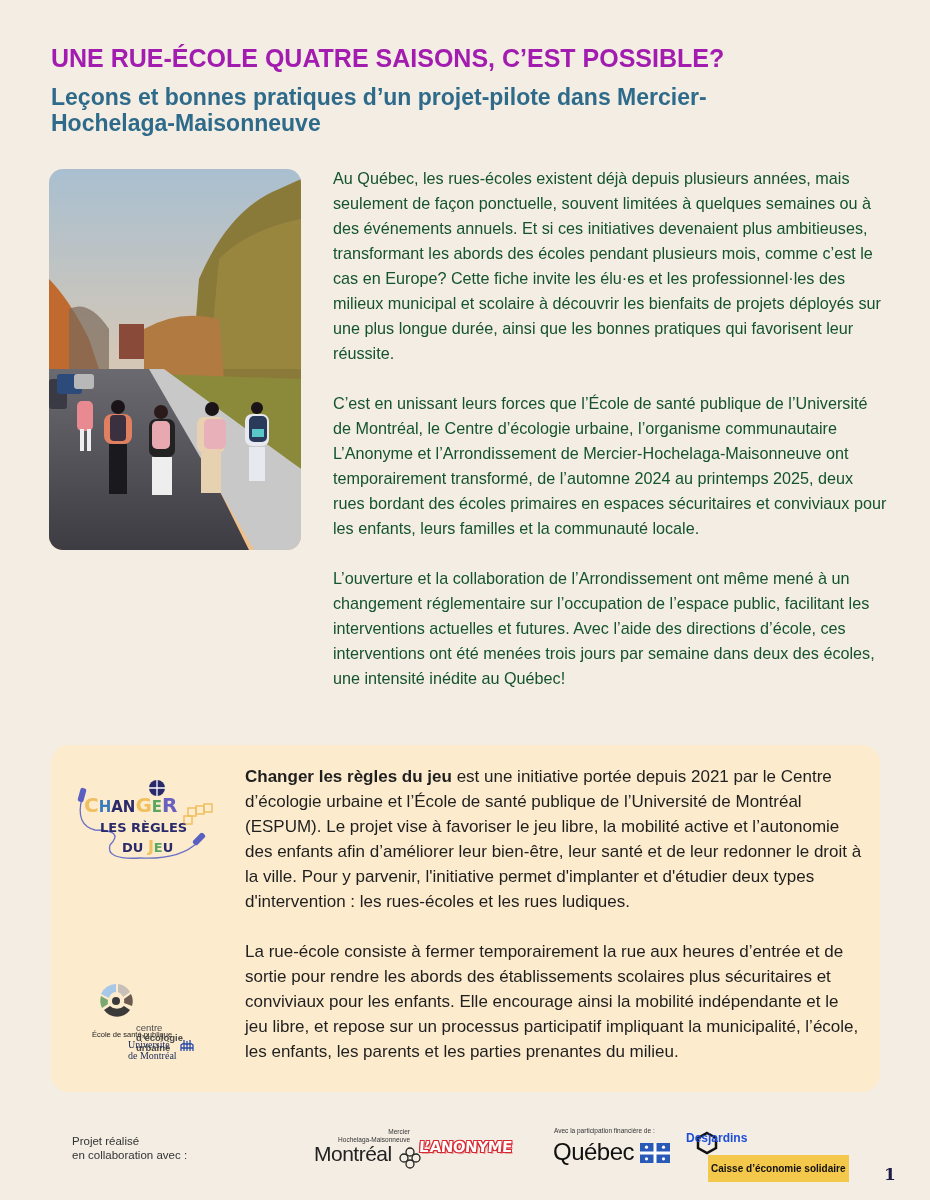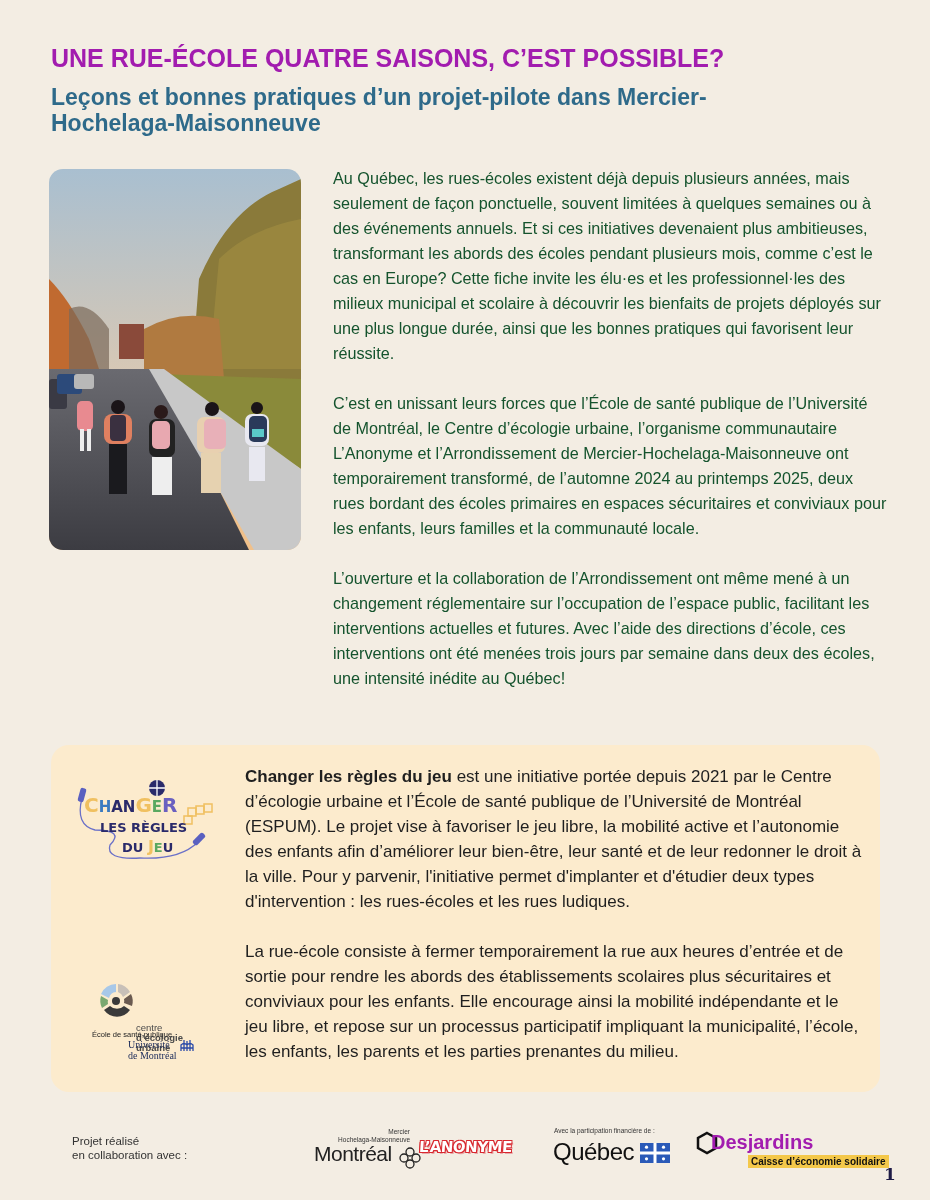--- a/index.html
+++ b/index.html
@@ -86,27 +86,27 @@
     position: absolute; left: 554px; top: 1127px;
     font-size: 6.5px; color: #333;
   }
   .qc-word {
     position: absolute; left: 553px; top: 1138px;
     font-family: "Liberation Sans", sans-serif; font-size: 24px; color: #111; letter-spacing: -0.5px;
   }
   .qc-flag { position: absolute; left: 640px; top: 1143px; width: 30px; height: 20px; }
   .dj-icon { position: absolute; left: 696px; top: 1131px; width: 22px; height: 24px; }
   .dj-word {
-    position: absolute; left: 711px; top: 1131px;
-    font-weight: bold; font-size: 20px; color: #a21caf;
+    position: absolute; left: 686px; top: 1131px;
+    font-weight: bold; font-size: 12px; color: #1d4ed8;
   }
   .dj-sub {
-    position: absolute; left: 748px; top: 1155px;
+    position: absolute; left: 708px; top: 1155px;
     background: #f4c84a; color: #111; font-weight: bold; font-size: 10px;
-    padding: 1px 3px; line-height: 11px;
+    padding: 8px 3px; line-height: 11px;
   }
   .page-num {
     position: absolute; left: 884px; top: 1164px;
     font-weight: bold; font-size: 17px; color: #1e1b46;
     font-family: "DejaVu Serif", serif;
   }
 </style>
 </head>
 <body>
 

